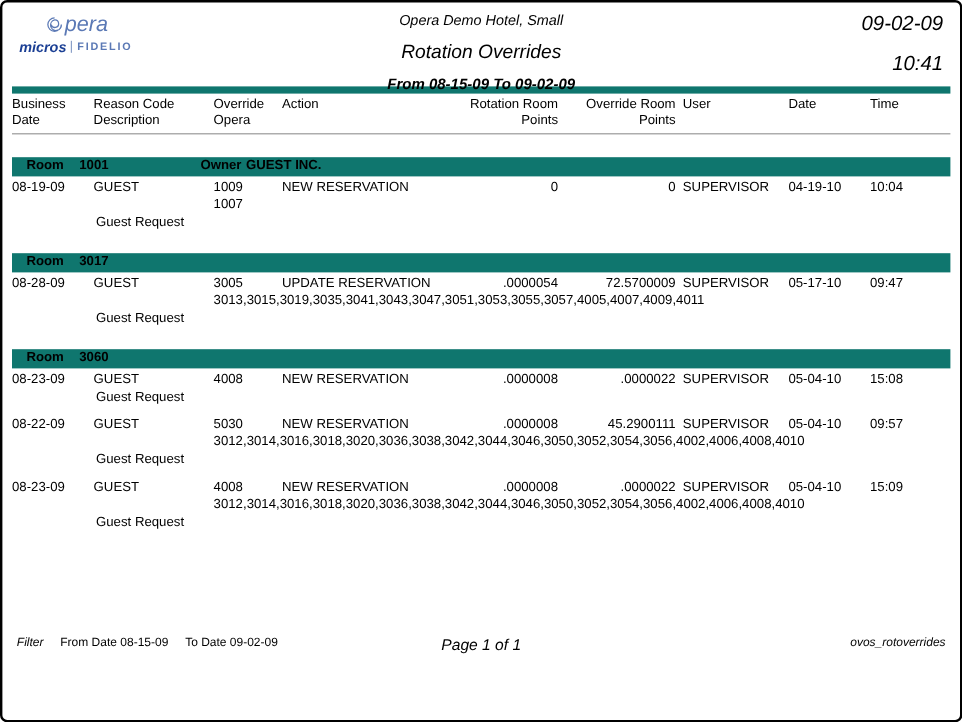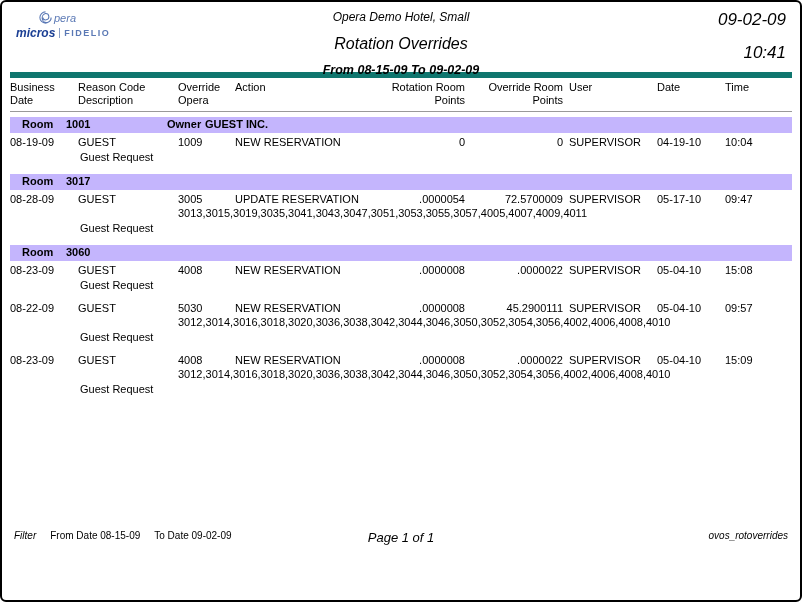--- a/index.html
+++ b/index.html
@@ -4,39 +4,39 @@
 <style>
   html,body{margin:0;padding:0;background:#fff;}
   .page{
     box-sizing:border-box;width:802px;height:602px;background:#fff;
     border:2px solid #000;border-radius:6px;position:relative;overflow:hidden;
     font-family:"Liberation Sans",sans-serif;color:#000;
   }
   
   .report-header{position:relative;height:70px;}
   .logo{position:absolute;left:14px;top:8px;width:120px;}
-  .opera-line{display:flex;align-items:center;gap:1px;margin-left:22px;color:#5b79b5;font-size:11px;font-style:italic;}
+  .opera-line{display:flex;align-items:center;gap:1px;margin-left:22px;color:#5b79b5;font-size:18px;font-style:italic;}
   .opera-line svg{width:15px;height:15px;}
   .micros-line{display:flex;align-items:center;margin-top:1px;}
   .micros-txt{color:#1b3f94;font-weight:bold;font-size:12px;font-style:italic;}
   .logo-divider{width:1px;height:10px;background:#8ba0c8;margin:0 4px;}
   .fidelio-txt{color:#5b79b5;font-size:9px;letter-spacing:1.5px;font-weight:bold;}
   .title-block{text-align:center;padding-top:8px;}
   .hotel-name{font-size:12px;font-style:italic;}
   .report-title{font-size:16px;font-style:italic;font-weight:normal;margin-top:11px;}
   .date-range{font-size:12.5px;font-style:italic;font-weight:bold;margin-top:10px;}
   .print-datetime{position:absolute;right:14px;top:8px;text-align:right;font-size:17px;font-style:italic;}
   .print-time{margin-top:13px;}
   
   .report-body{padding:0 8px;font-size:11px;}
   .grid{display:grid;grid-template-columns:68px 100px 57px 150px 86px 98px 88px 68px 45px;align-items:start;}
   .thead{border-top:6px solid #0f766e;border-bottom:1px solid #999;padding:3px 0 4px;line-height:13px;}
   .num{text-align:right;padding-right:6px;}
   .band{
-    background:#c4b5fd;font-weight:bold;margin-top:5px;margin-bottom:3px;
+    background:#0f766e;font-weight:bold;margin-top:19px;margin-bottom:3px;
     padding:1px 0 2px 12px;display:grid;grid-template-columns:44px 101px 38px auto;line-height:13px;
   }
   .row{margin-bottom:10px;}
   .line1{line-height:13px;}
   .room-list{margin-left:168px;line-height:13px;margin-top:1px;}
   .reason-desc{margin-left:70px;margin-top:2px;line-height:13px;}
   
   .report-footer{
     position:absolute;left:12px;right:12px;top:528px;
     display:flex;align-items:baseline;font-size:10px;
@@ -105,20 +105,21 @@
         <div>08-19-09</div>
         <div>GUEST</div>
         <div>1009</div>
         <div>NEW RESERVATION</div>
         <div class="num">0</div>
         <div class="num">0</div>
         <div>SUPERVISOR</div>
         <div>04-19-10</div>
         <div>10:04</div>
       </div>
+      <div class="room-list">1007</div>
       <div class="reason-desc">Guest Request</div>
     </div>
 
     <div class="band">
       <span>Room</span>
       <span>3017</span>
     </div>
     <div class="row">
       <div class="grid line1">
         <div>08-28-09</div>

